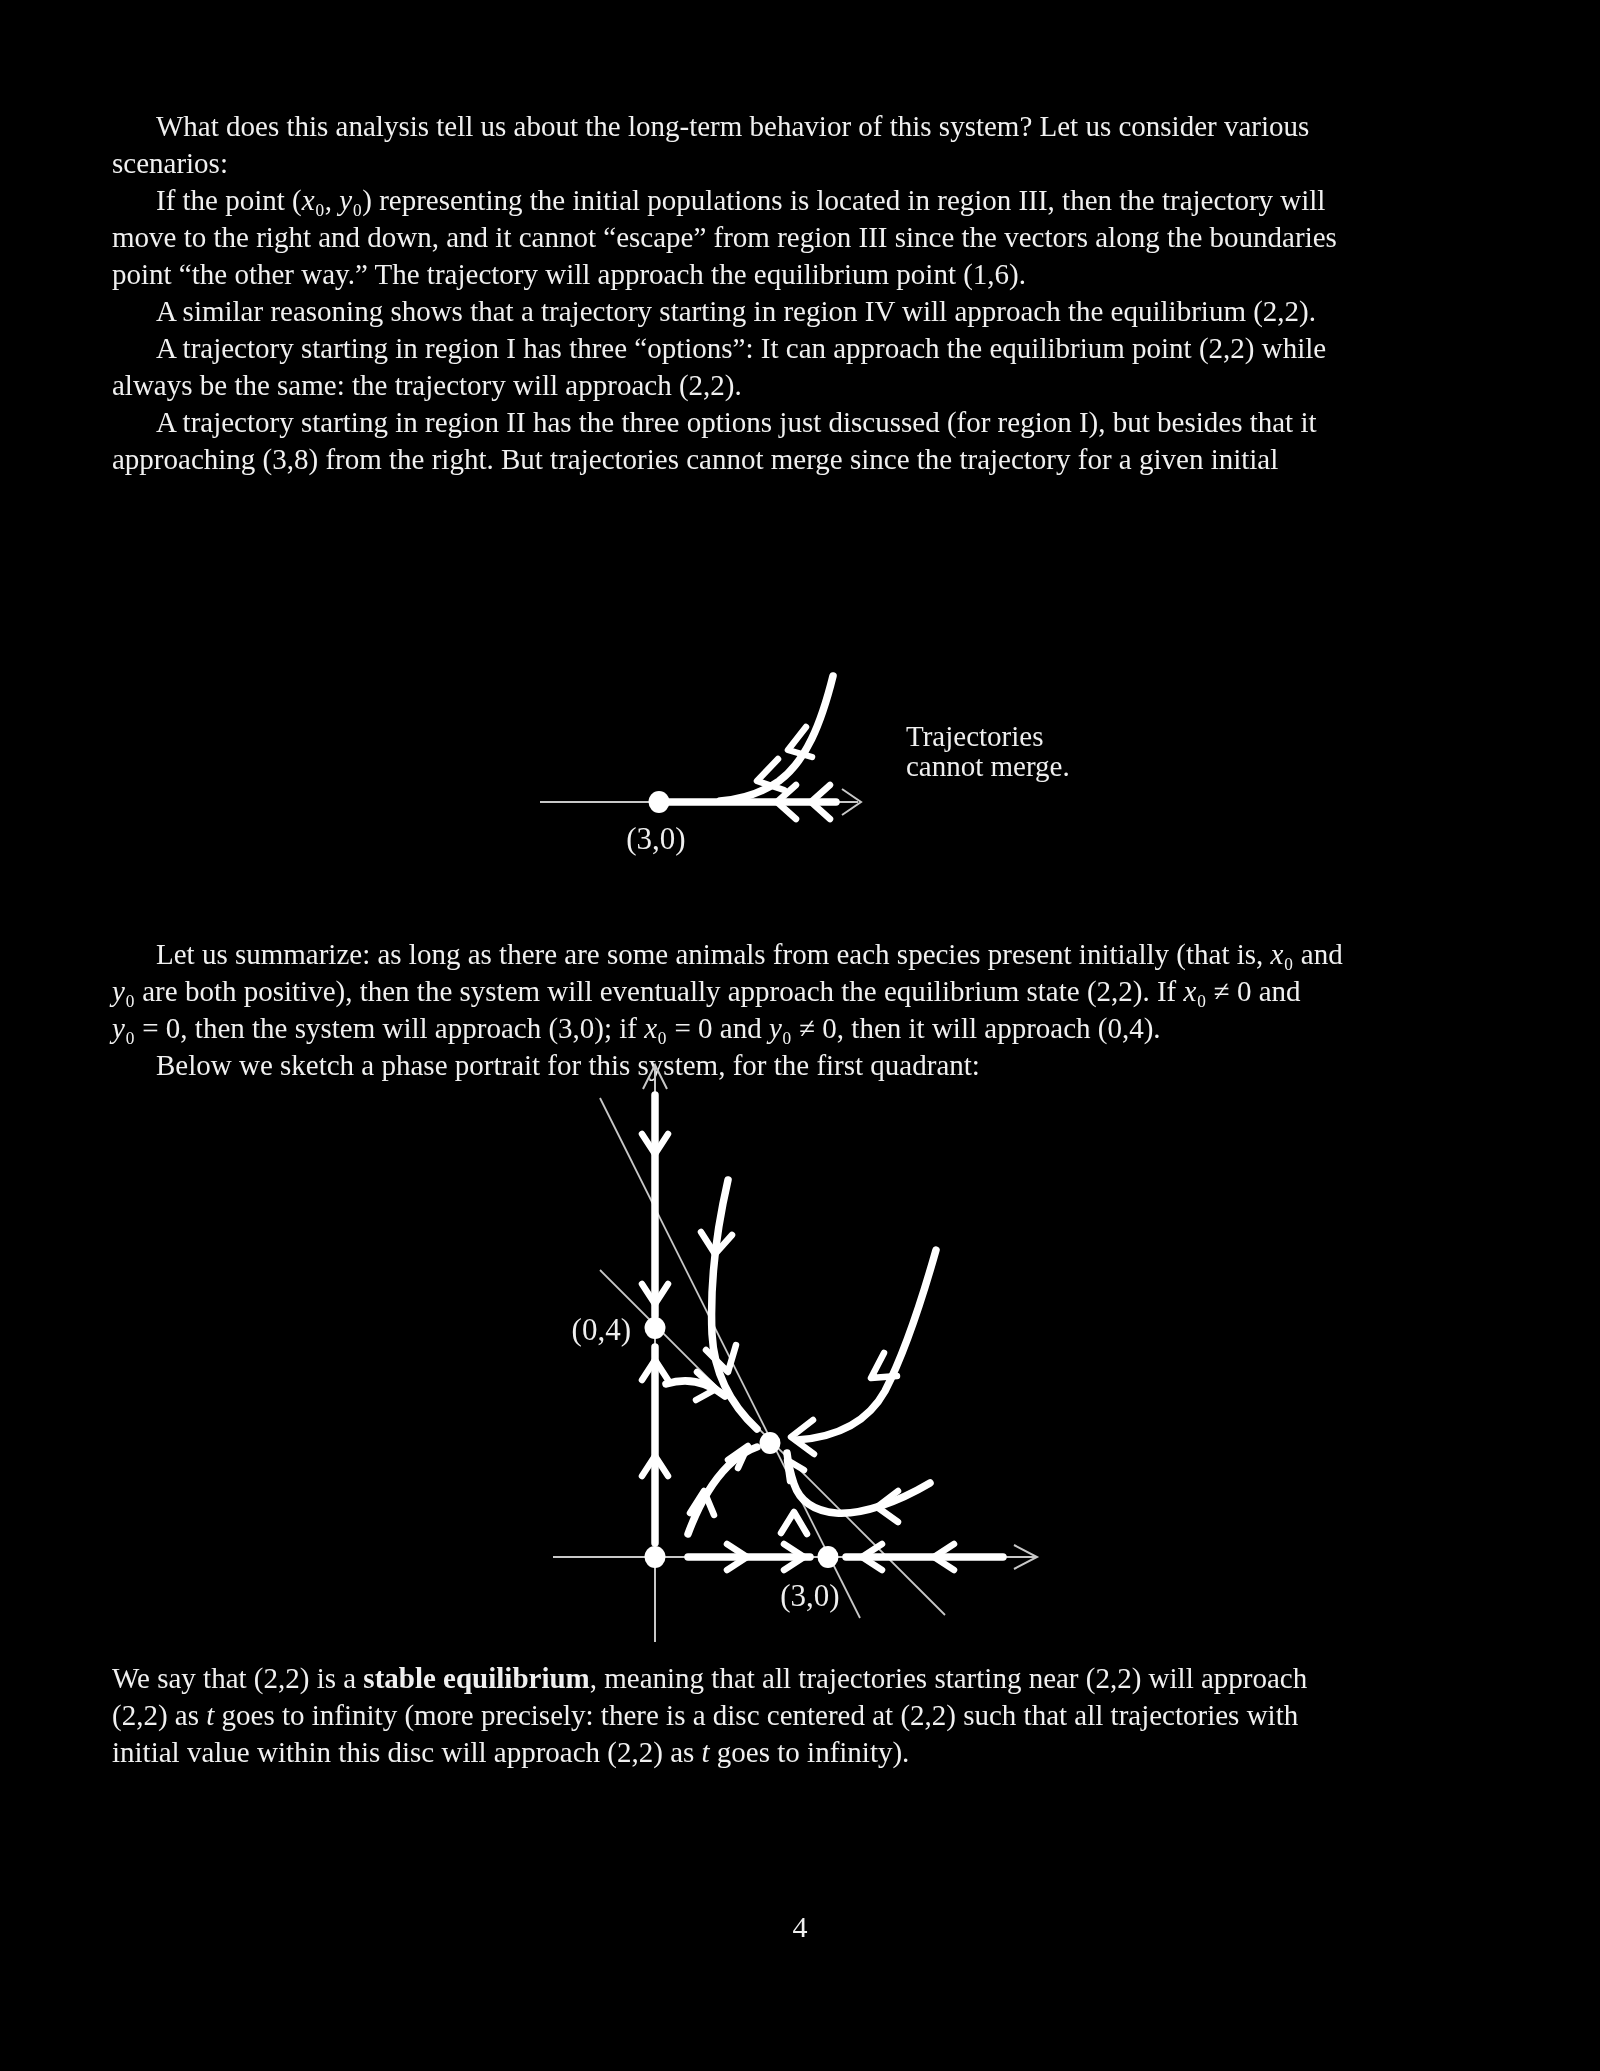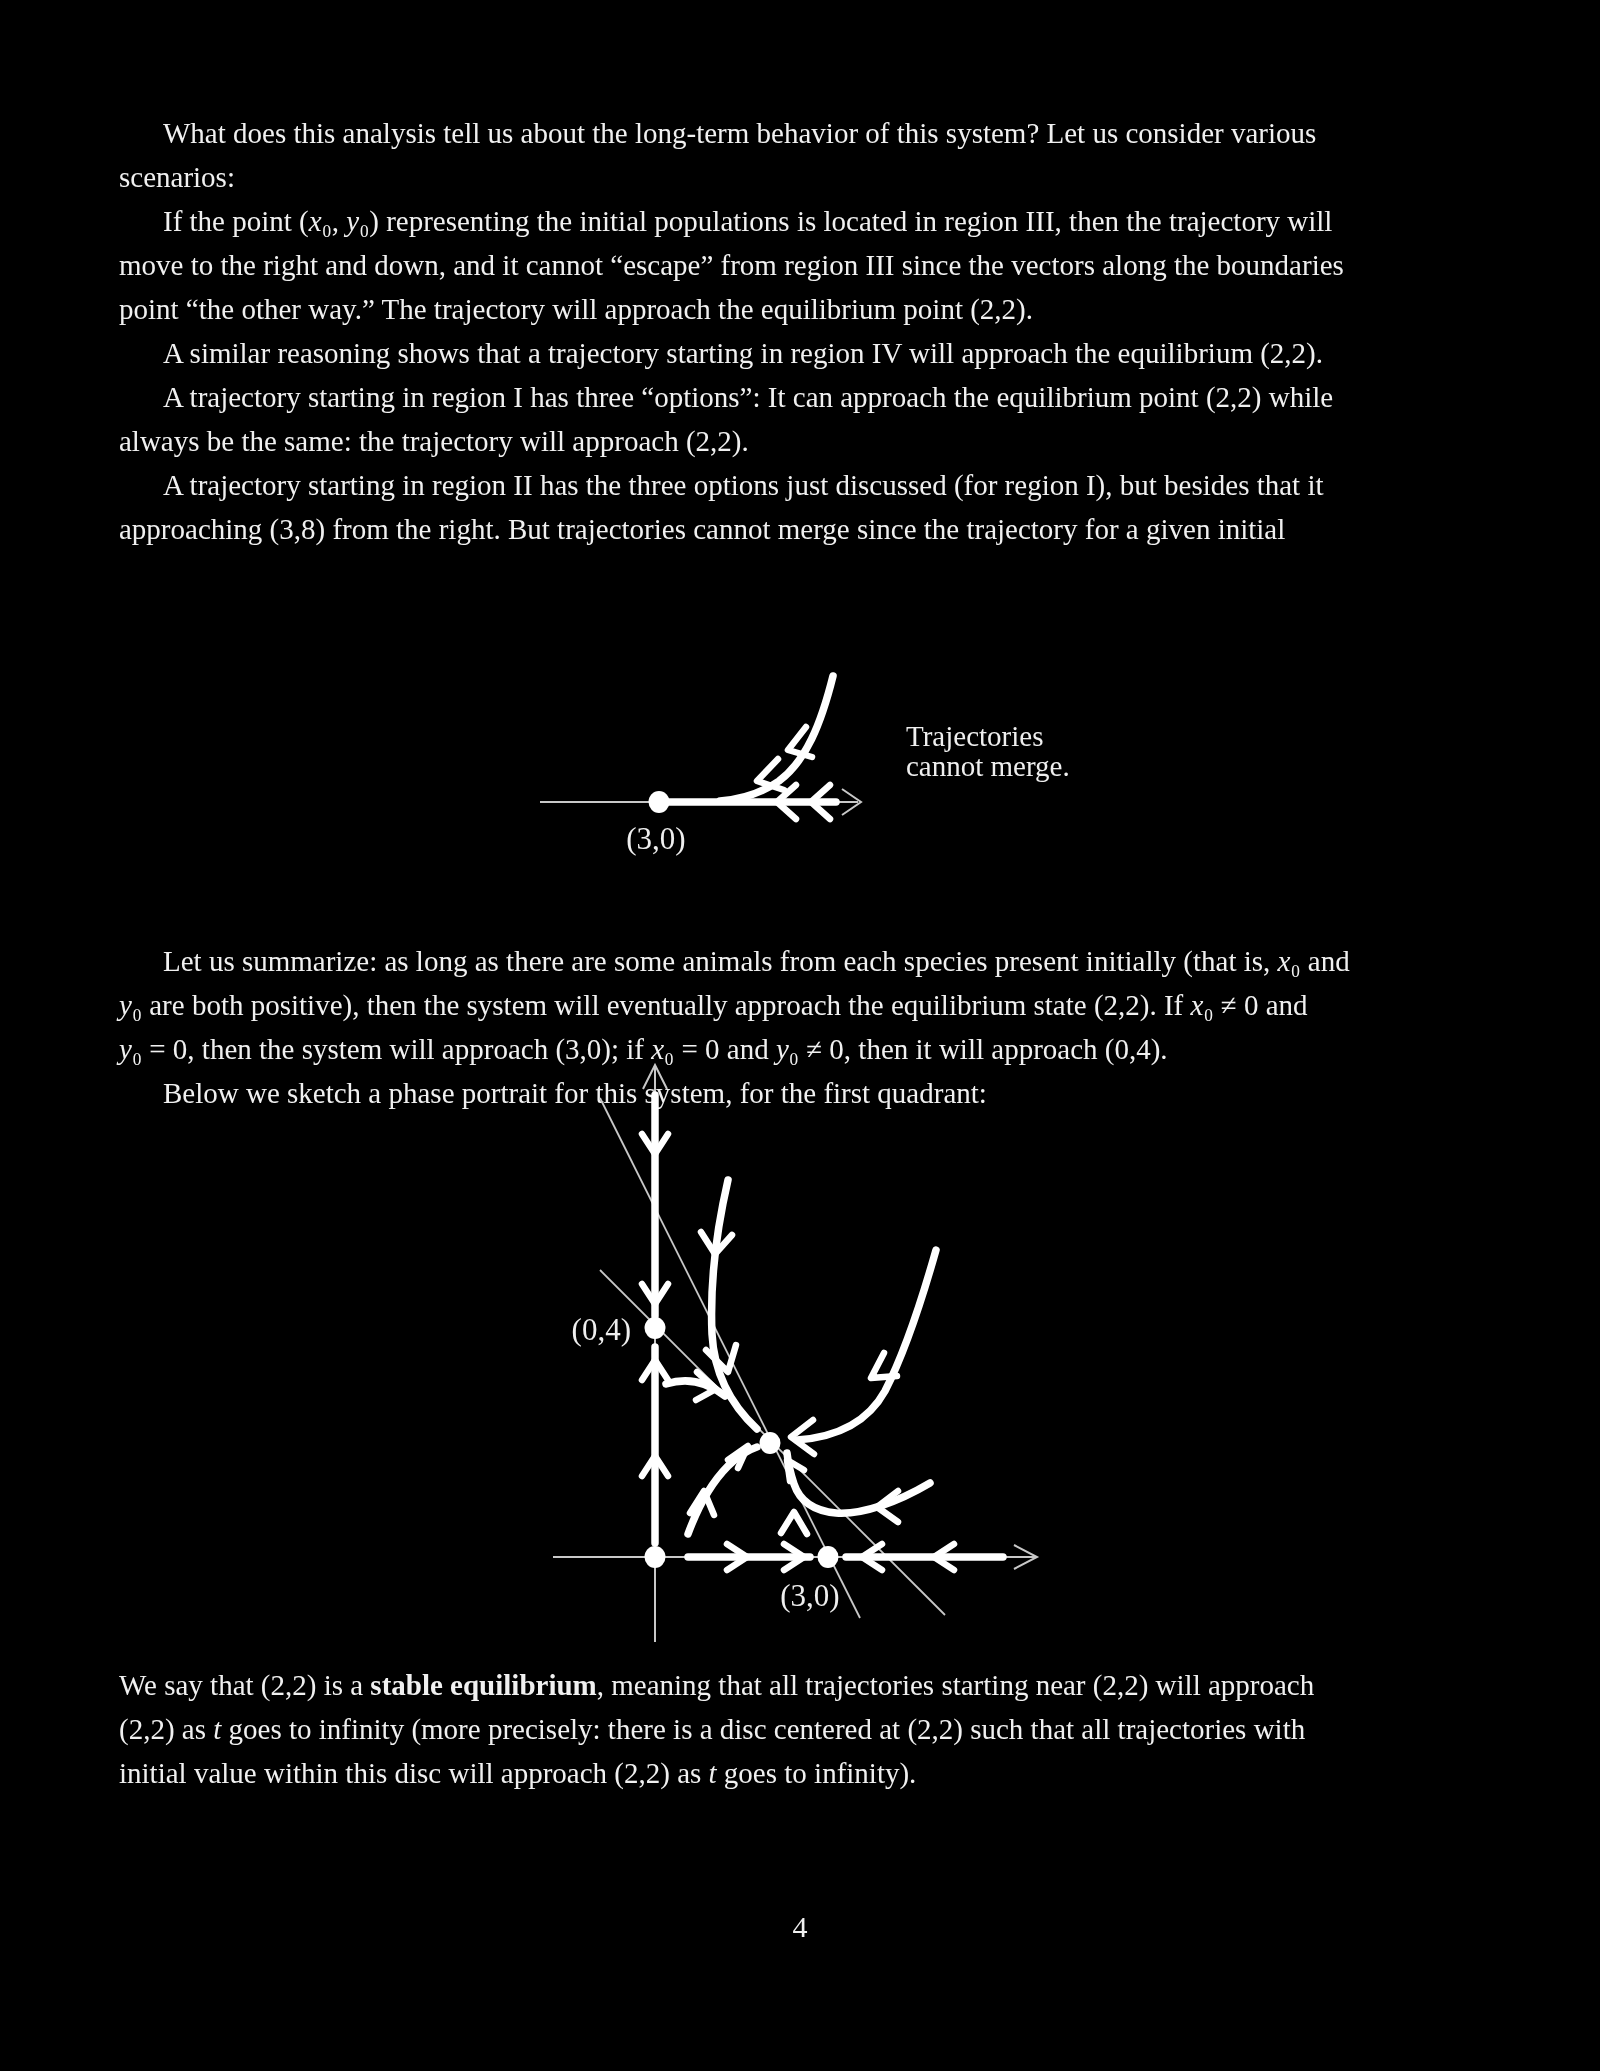--- a/index.html
+++ b/index.html
@@ -1,19 +1,19 @@
 <!DOCTYPE html>
 <html><head>
 <meta charset="utf-8">
 <style>
   html,body{margin:0;padding:0;background:#000;}
   #page{position:relative;width:1600px;height:2071px;background:#000;overflow:hidden;
         font-family:"Liberation Serif","DejaVu Serif",serif;color:#f0f0f0;}
   .textblock{position:absolute;left:112px;width:1430px;font-size:29px;line-height:37px;}
-  .line{white-space:nowrap;margin:7px;font-family:Liberation Serif, serif;}
+  .line{white-space:nowrap;margin:0;font-family:Liberation Serif, serif;}
   .line.first-indent{padding-left:44px;}
   .fig{position:absolute;}
   svg text{font-family:"Liberation Serif","DejaVu Serif",serif;fill:#efefef;}
   .pagenum{position:absolute;top:1910px;left:0;width:1600px;text-align:center;
            font-size:30px;color:#f0f0f0;}
   .thin{stroke:#c8c8c8;stroke-width:2;fill:none;}
   .null{stroke:#c8c8c8;stroke-width:1.8;fill:none;}
   .thick{stroke:#ffffff;stroke-width:7.5;fill:none;stroke-linecap:round;}
   .chev{stroke:#ffffff;stroke-width:6.5;fill:none;stroke-linecap:round;stroke-linejoin:round;}
   .openarrow{stroke:#c8c8c8;stroke-width:2;fill:none;}
@@ -22,21 +22,21 @@
 </head>
 <body>
 
 <div id="page">
 
   <div class="textblock" id="block1" style="top:108px">
       <div class="line first-indent">What does this analysis tell us about the long-term behavior of this system? Let us consider various</div>
       <div class="line">scenarios:</div>
       <div class="line first-indent">If the point (<i>x</i>₀, <i>y</i>₀) representing the initial populations is located in region III, then the trajectory will</div>
       <div class="line">move to the right and down, and it cannot “escape” from region III since the vectors along the boundaries</div>
-      <div class="line">point “the other way.” The trajectory will approach the equilibrium point (2,2).</div>
+      <div class="line">point “the other way.” The trajectory will approach the equilibrium point (1,6).</div>
       <div class="line first-indent">A similar reasoning shows that a trajectory starting in region IV will approach the equilibrium (2,2).</div>
       <div class="line first-indent">A trajectory starting in region I has three “options”: It can approach the equilibrium point (2,2) while</div>
       <div class="line">always be the same: the trajectory will approach (2,2).</div>
       <div class="line first-indent">A trajectory starting in region II has the three options just discussed (for region I), but besides that it</div>
       <div class="line">approaching (3,8) from the right. But trajectories cannot merge since the trajectory for a given initial</div>
     </div>
 
   <svg class="fig" style="left:380px;top:655px" width="820" height="225" viewBox="380 655 820 225">
     <g>
       <line class="thin" x1="540" y1="802" x2="858" y2="802"></line>

